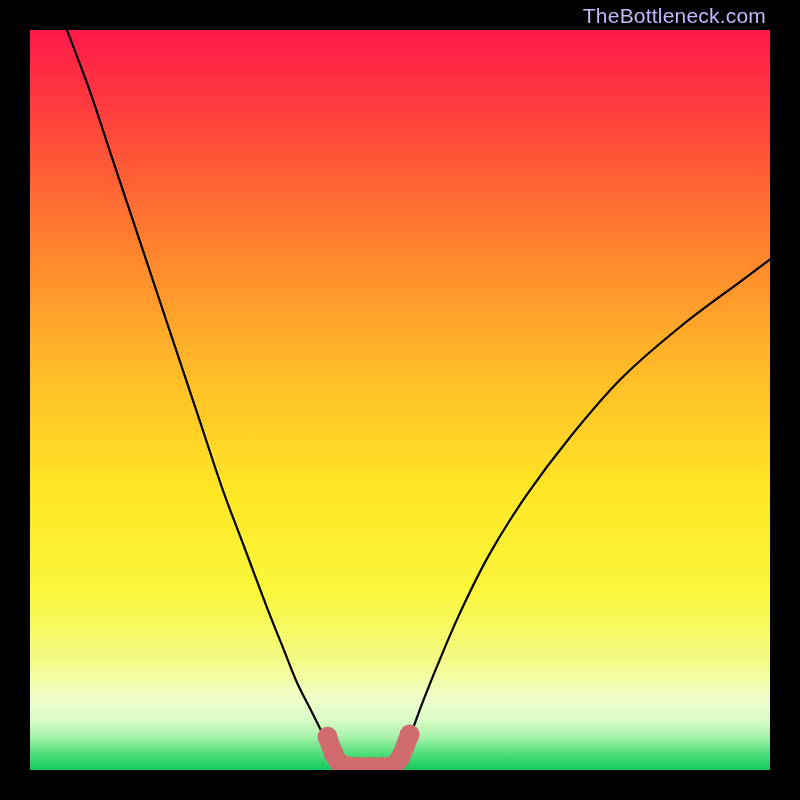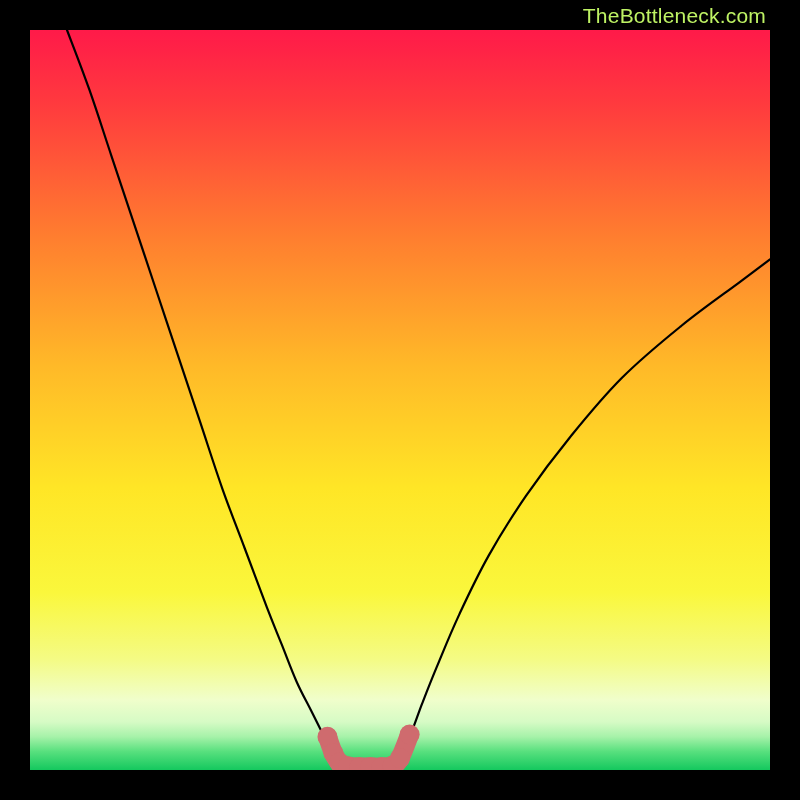--- a/index.html
+++ b/index.html
@@ -29,21 +29,21 @@
     overflow: hidden;
   }
   .gradient {
     position: absolute;
     inset: 0;
   }
   .watermark {
     position: absolute;
     top: 4px;
     right: 34px;
-    color: #bef264;
+    color: #c4b5fd;
     font-size: 21px;
     letter-spacing: 0.2px;
     font-weight: 400;
     user-select: none;
   }
   svg.curves {
     position: absolute;
     inset: 0;
   }
 </style>

